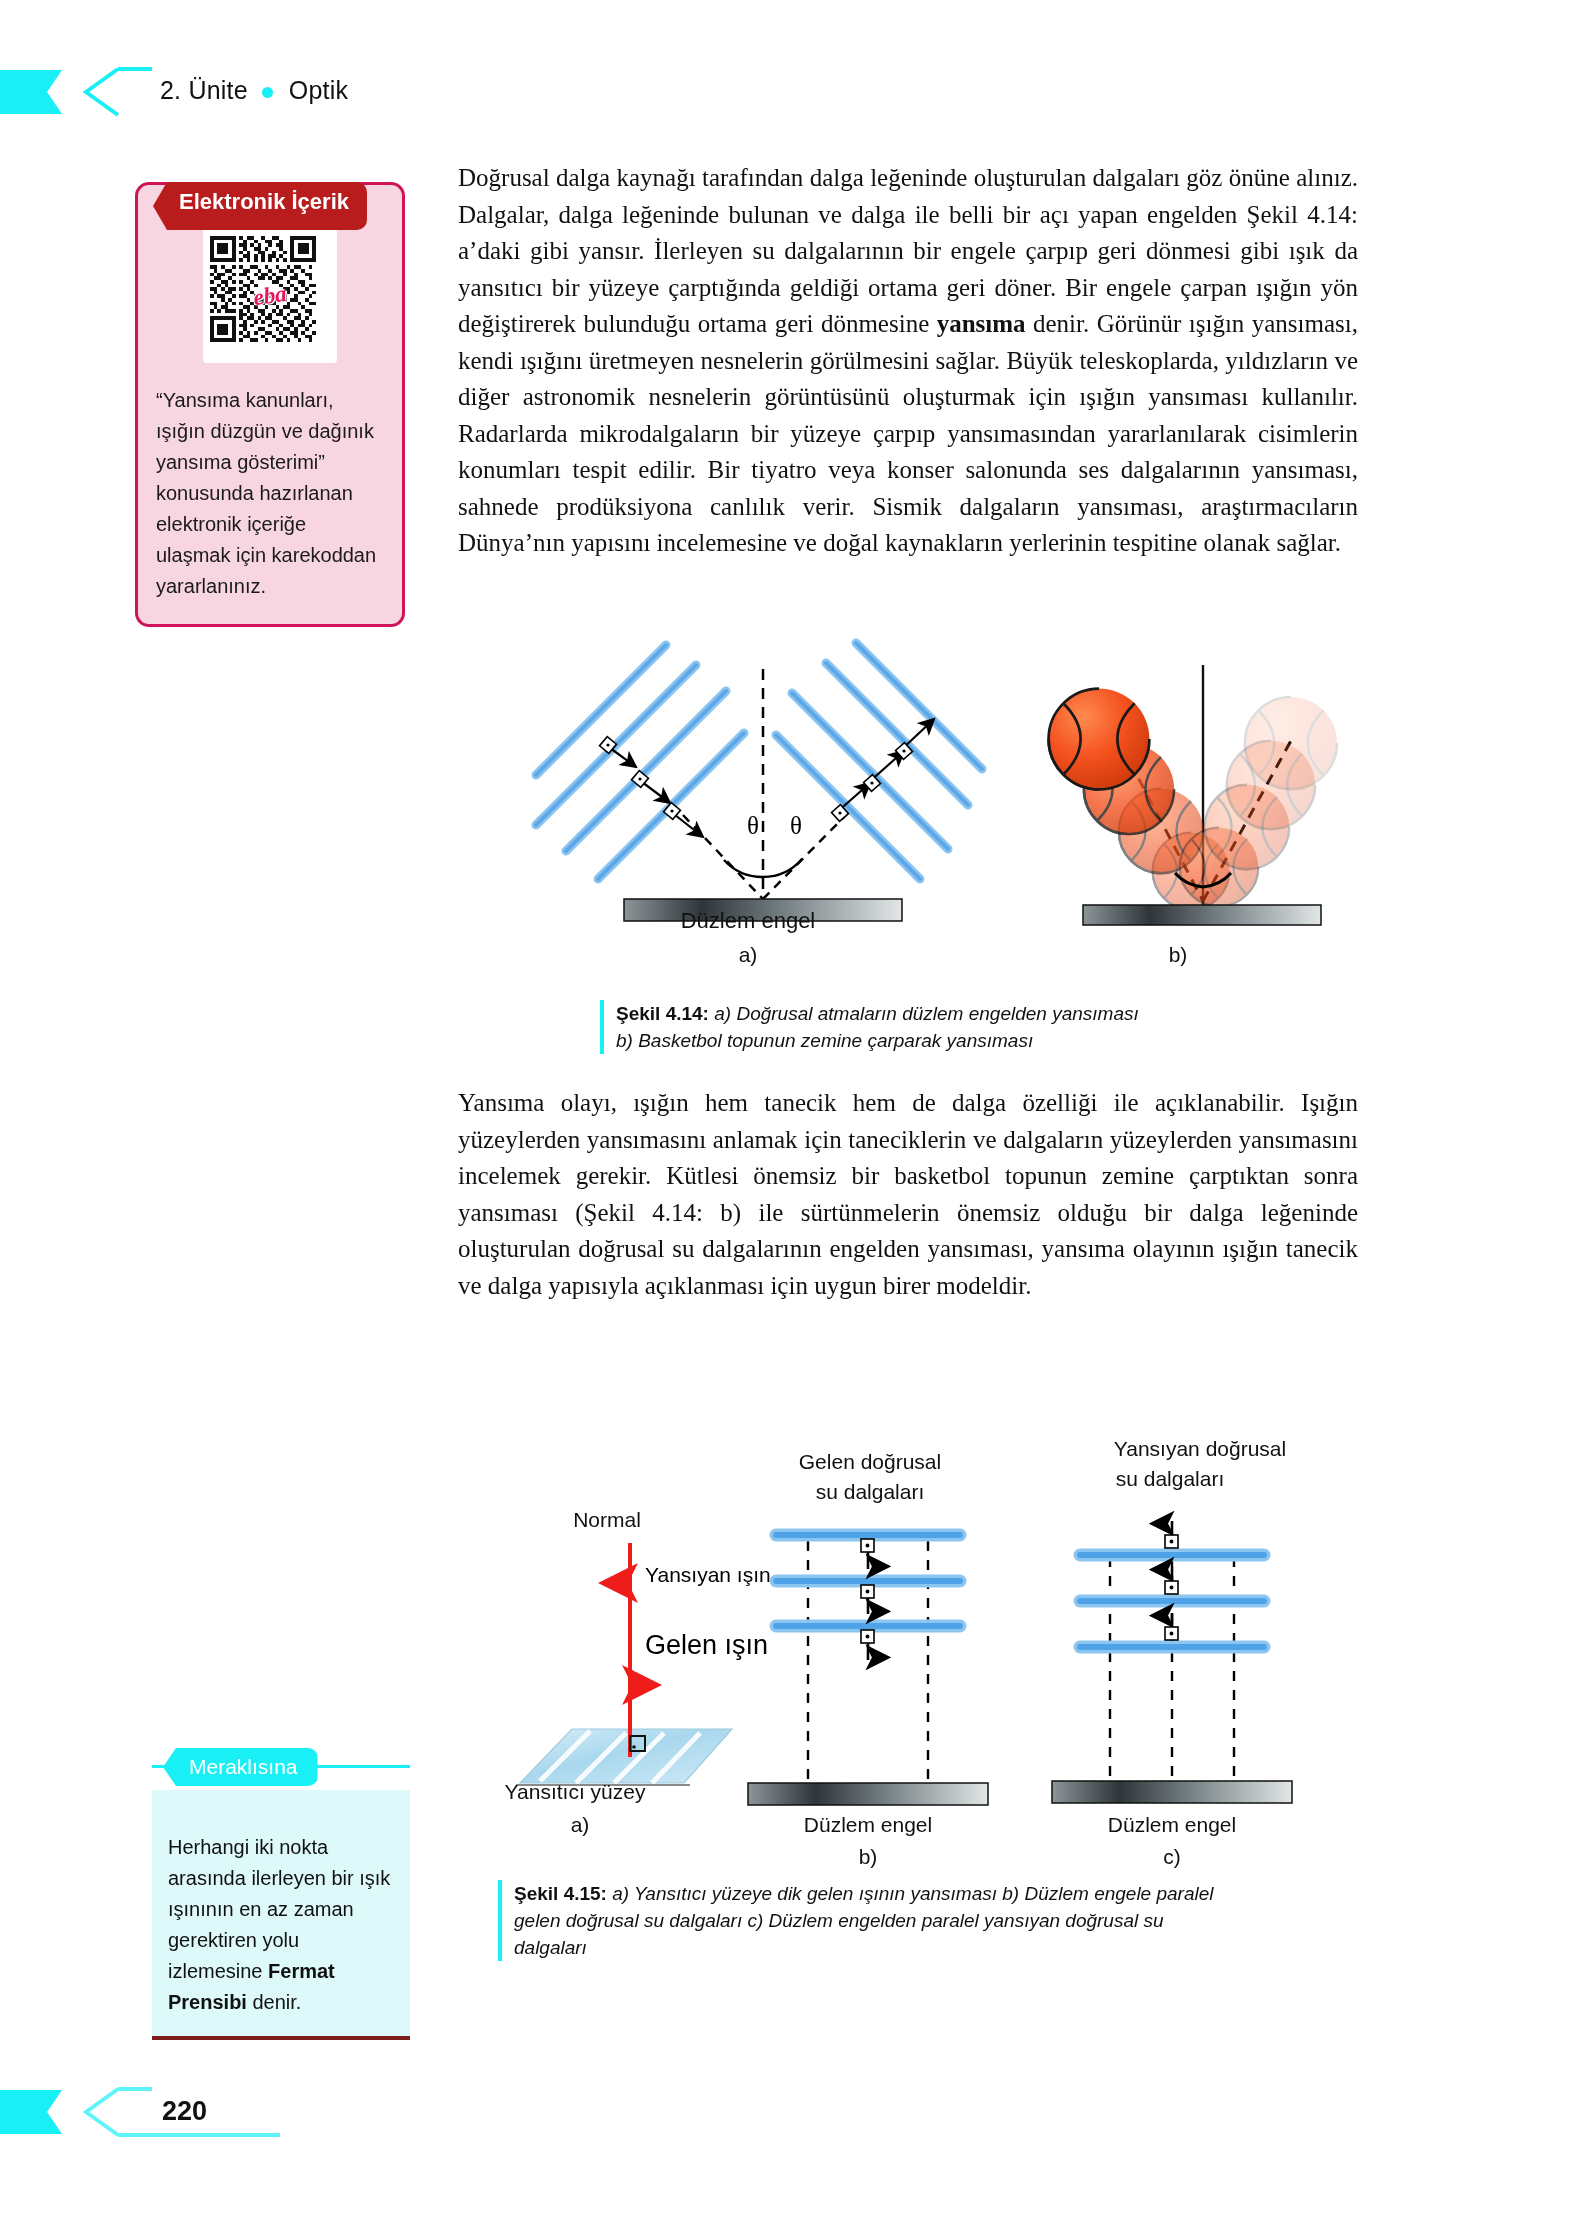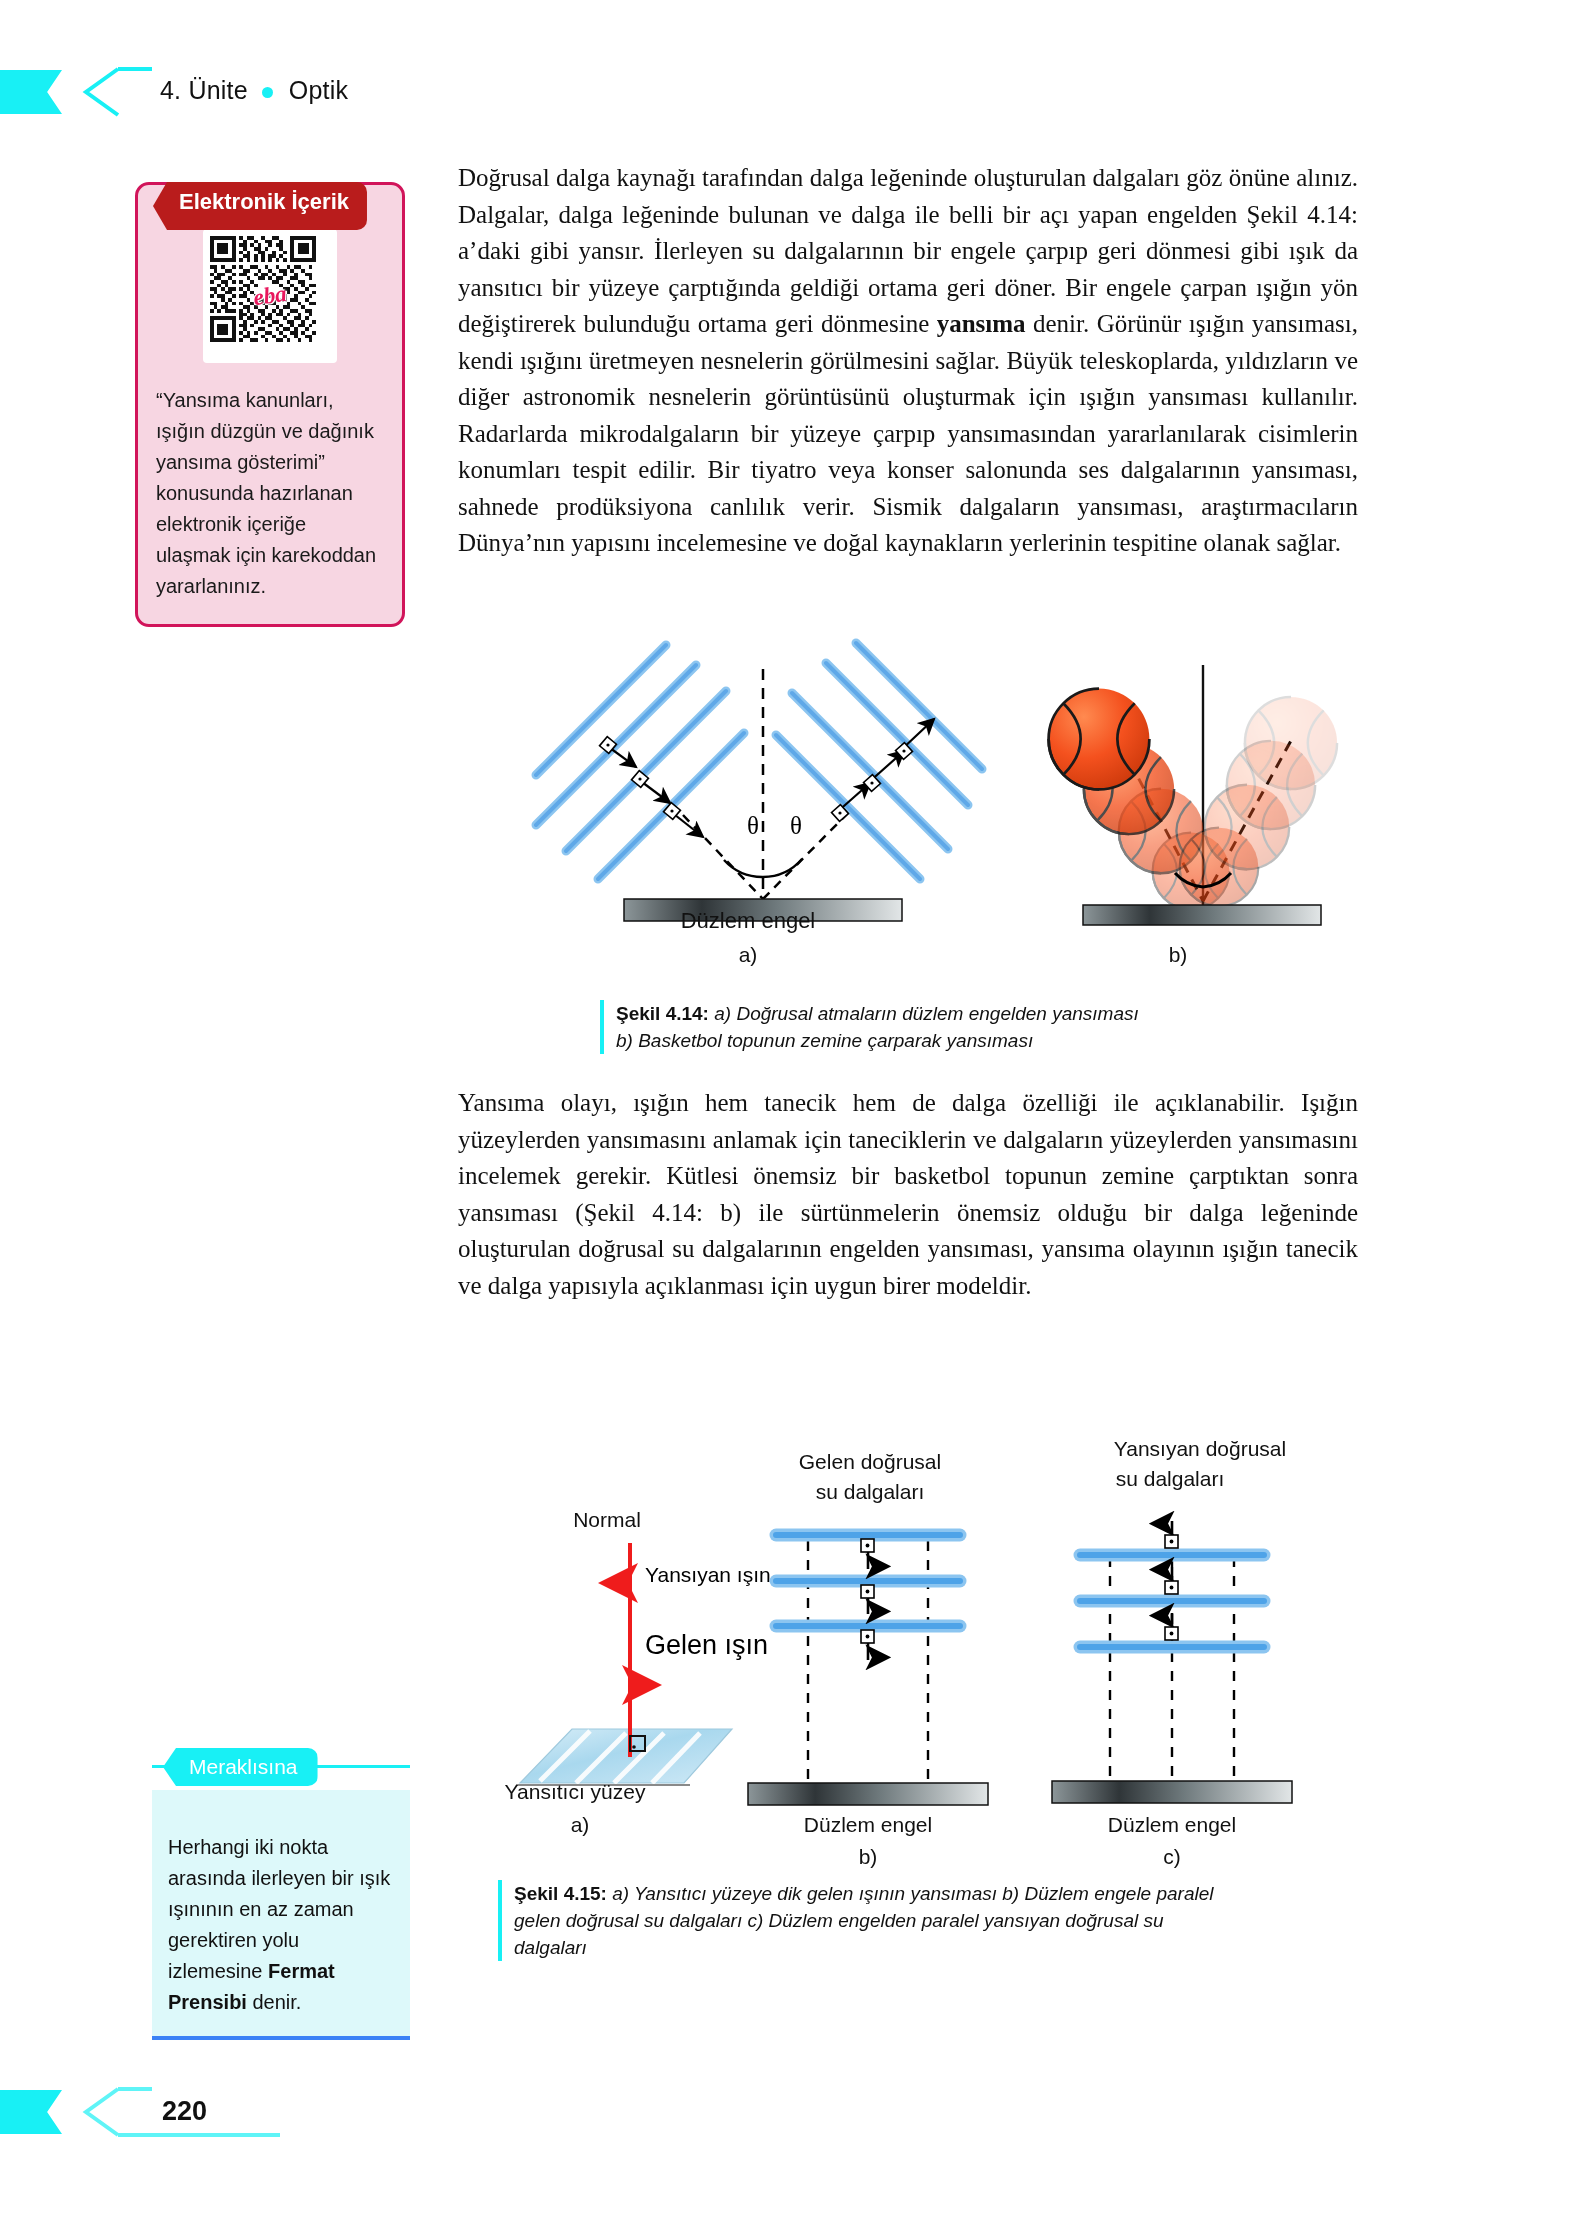--- a/index.html
+++ b/index.html
@@ -38,21 +38,21 @@
   .qr-wrap{display:flex;justify-content:center;margin-bottom:22px;}
   .qr{width:120px;height:120px;background:#fff;padding:7px;border-radius:4px;position:relative;}
   .qr svg{display:block;}
   .qr-logo{position:absolute;left:50%;top:50%;transform:translate(-50%,-50%) rotate(-8deg);
     font-family:"Liberation Serif",serif;font-style:italic;font-weight:bold;font-size:23px;
     color:#e8175d;text-shadow:0 0 2px #fff,0 0 3px #fff,1px 1px 0 #fff,-1px -1px 0 #fff;}
   .ebox-text{font-family:"Liberation Sans",sans-serif;font-size:20px;line-height:31px;color:#1a1a1a;}
 
   .mbox{position:absolute;left:152px;top:1790px;width:258px;
     background:#ddf9fa;border:none;box-sizing:border-box;padding:42px 16px 18px 16px;
-    border-bottom:4px solid #3b82f6;}
+    border-bottom:4px solid #7f1d1d;}
   .mbox-tab{position:absolute;left:163px;top:1748px;height:38px;background:#18f0f5;
     color:#fff;font-family:"Liberation Sans",sans-serif;font-weight:normal;font-size:21px;
     line-height:38px;padding:0 20px 0 26px;border-radius:6px 10px 10px 6px;white-space:nowrap;
     clip-path:polygon(13px 0,100% 0,100% 100%,13px 100%,0 50%);z-index:3;}
   .mbox-rule{position:absolute;left:152px;top:1765px;width:258px;height:3px;background:#18f0f5;z-index:1;}
   .mbox-text{font-family:"Liberation Sans",sans-serif;font-size:20px;line-height:31px;color:#111;}
   .mbox-text b{font-weight:bold;}
 
   
   .main{position:absolute;left:458px;top:160px;width:900px;}
@@ -87,21 +87,21 @@
         <stop offset="100%" stop-color="#18f0f5" stop-opacity="0"></stop>
       </linearGradient>
     </defs>
     <polyline points="140,8 62,8 62,6" fill="none" stroke="none"></polyline>
     <path d="M150,8 L115,8 L150,8" fill="none" stroke="none"></path>
     <path d="M152,7 L118,7" stroke="#18f0f5" stroke-width="4" fill="none"></path>
     <path d="M118,7 L86,30 L118,53" stroke="#18f0f5" stroke-width="4" fill="none"></path>
     <path d="M118,53 L1360,53" stroke="url(#hdrfade)" stroke-width="4" fill="none"></path>
   </svg>
   <div class="hdr-title">
-    <span>4. Ünite</span><span class="hdr-dot"></span><span>Optik</span>
+    <span>2. Ünite</span><span class="hdr-dot"></span><span>Optik</span>
   </div>
 </div>
 
 <div class="ebox">
   <div class="qr-wrap">
     <div class="qr">
       <svg width="106" height="106" viewBox="0 0 29 29" shape-rendering="crispEdges">
         <rect width="29" height="29" fill="#fff"></rect>
         <g fill="#111">
 

